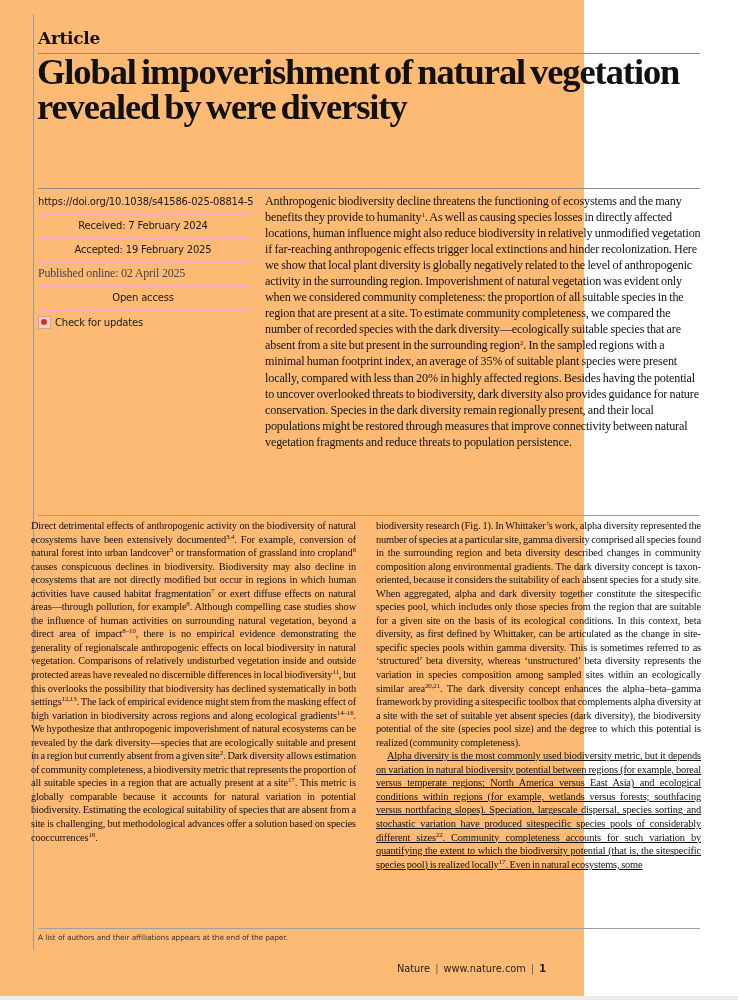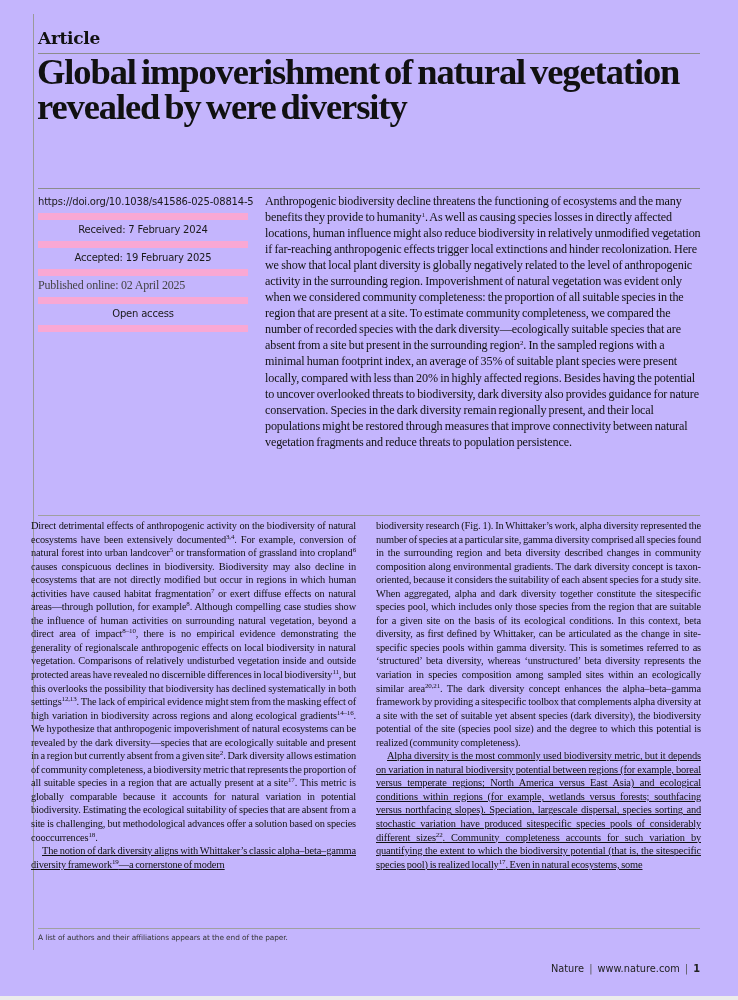--- a/index.html
+++ b/index.html
@@ -1,27 +1,27 @@
 <!DOCTYPE html>
 <html><head>
 <meta charset="utf-8">
 <style>
   html, body { margin: 0; padding: 0; background: #ffffff; }
   body { width: 738px; height: 1000px; position: relative; overflow: hidden; color: #1a1a1a; }
-  .page { position: absolute; left: 0; top: 0; width: 738px; height: 1000px; background: #c4b5fd; }
+  .page { position: absolute; left: 0; top: 0; width: 584px; height: 1000px; background: #fdba74; }
   .left-rule { position: absolute; left: 33px; top: 14px; width: 1px; height: 936px; background: #9a9a9a; }
   .bottom-strip { position: absolute; left: 0; top: 996px; width: 738px; height: 4px; background: #ececec; }
 
   .kicker { position: absolute; left: 38px; top: 28px; font-family: "DejaVu Serif", serif; font-weight: bold; font-size: 17px; letter-spacing: -0.3px; color: #111; }
   .rule-top { position: absolute; left: 38px; top: 53px; width: 662px; height: 1px; background: #8c8c8c; }
   .title { position: absolute; left: 37px; top: 54px; width: 660px; margin: 0; font-family: "Liberation Serif", serif; font-weight: bold; font-size: 36.5px; line-height: 35px; letter-spacing: -1.1px; word-spacing: -3px; color: #111; }
 
   .rule-meta { position: absolute; left: 38px; top: 188px; width: 662px; height: 1px; background: #8c8c8c; }
   .meta { position: absolute; left: 38px; top: 192px; width: 210px; font-family: "DejaVu Sans", sans-serif; font-size: 10px; color: #1a1a1a; }
-  .meta-row { height: 21px; line-height: 19px; border-bottom: 7px solid #f9a8d4; white-space: nowrap; letter-spacing: -0.2px; }
+  .meta-row { height: 21px; line-height: 19px; border-bottom: 3px solid #f9a8d4; white-space: nowrap; letter-spacing: -0.2px; }
   .meta-row.bold { font-weight: normal; text-align: center; }
   .meta-row.serif { font-family: "Liberation Serif", serif; font-size: 12px; color: #444; }
   .meta-row.last { border-bottom: none; display: flex; align-items: center; }
   .updates-icon { display: inline-block; width: 11px; height: 11px; margin-right: 4px; background: #f1d1c8; border: 1px solid #c9a59a; position: relative; }
   .updates-icon::after { content: ""; position: absolute; left: 2px; top: 2px; width: 6px; height: 6px; border-radius: 50%; background: #d1312b; }
 
   .abstract { position: absolute; left: 265px; top: 193px; width: 438px; margin: 0; font-family: "Liberation Serif", serif; font-size: 12.15px; line-height: 16.05px; letter-spacing: -0.15px; word-spacing: -0.6px; color: #111; }
   sup { font-size: 7px; line-height: 0; vertical-align: 4px; }
 
   .rule-body { position: absolute; left: 38px; top: 515px; width: 662px; height: 1px; background: #a0a0a0; }
@@ -47,28 +47,31 @@
   <div class="rule-top"></div>
   <h1 class="title">Global impoverishment of natural vegetation revealed by were diversity</h1>
 
   <div class="rule-meta"></div>
   <div class="meta">
     <div class="meta-row">https://doi.org/10.1038/s41586-025-08814-5</div>
     <div class="meta-row bold">Received: 7 February 2024</div>
     <div class="meta-row bold">Accepted: 19 February 2025</div>
     <div class="meta-row serif">Published online: 02 April 2025</div>
     <div class="meta-row bold">Open access</div>
+    <div class="meta-row bold last">
+      <span class="updates-icon"></span>
+      <span>Check for updates</span>
+    </div>
   </div>
 
   <p class="abstract">Anthropogenic biodiversity decline threatens the functioning of ecosystems and the many benefits they provide to humanity<sup>1</sup>. As well as causing species losses in directly affected locations, human influence might also reduce biodiversity in relatively unmodified vegetation if far-reaching anthropogenic effects trigger local extinctions and hinder recolonization. Here we show that local plant diversity is globally negatively related to the level of anthropogenic activity in the surrounding region. Impoverishment of natural vegetation was evident only when we considered community completeness: the proportion of all suitable species in the region that are present at a site. To estimate community completeness, we compared the number of recorded species with the dark diversity—ecologically suitable species that are absent from a site but present in the surrounding region<sup>2</sup>. In the sampled regions with a minimal human footprint index, an average of 35% of suitable plant species were present locally, compared with less than 20% in highly affected regions. Besides having the potential to uncover overlooked threats to biodiversity, dark diversity also provides guidance for nature conservation. Species in the dark diversity remain regionally present, and their local populations might be restored through measures that improve connectivity between natural vegetation fragments and reduce threats to population persistence.</p>
 
   <div class="rule-body"></div>
   <div class="col left">
       <p>Direct detrimental effects of anthropogenic activity on the biodiver­sity of natural ecosystems have been extensively documented<sup>3,4</sup>. For example, conversion of natural forest into urban landcover<sup>5</sup> or trans­formation of grassland into cropland<sup>6</sup> causes conspicuous declines in biodiversity. Biodiversity may also decline in ecosystems that are not directly modified but occur in regions in which human activities have caused habitat fragmentation<sup>7</sup> or exert diffuse effects on natural areas—through pollution, for example<sup>8</sup>. Although compelling case studies show the influence of human activities on surrounding natural vegetation, beyond a direct area of impact<sup>8–10</sup>, there is no empirical evidence demonstrating the generality of regional­scale anthropogenic effects on local biodiversity in natural vegetation. Comparisons of relatively undisturbed vegetation inside and outside protected areas have revealed no discernible differences in local biodiversity<sup>11</sup>, but this overlooks the possibility that biodiversity has declined systematically in both settings<sup>12,13</sup>. The lack of empirical evidence might stem from the masking effect of high variation in biodiversity across regions and along ecological gradients<sup>14–16</sup>. We hypothesize that anthropogenic impoverishment of natural ecosystems can be revealed by the dark diversity—species that are ecologically suitable and present in a region but currently absent from a given site<sup>2</sup>. Dark diversity allows estimation of community completeness, a biodiversity metric that represents the proportion of all suitable species in a region that are actually present at a site<sup>17</sup>. This metric is globally comparable because it accounts for natural variation in potential biodiversity. Estimating the ecological suitability of species that are absent from a site is challenging, but methodological advances offer a solution based on species co­occurrences<sup>18</sup>.</p>
-      <p class="indent">The notion of dark diversity aligns with Whittaker’s classic alpha–beta–gamma diversity framework<sup>19</sup>—a cornerstone of modern</p>
     </div>
   <div class="col right">
       <p>biodiversity research (Fig. 1). In Whittaker’s work, alpha diversity represented the number of species at a particular site, gamma diver­sity comprised all species found in the surrounding region and beta diversity described changes in community composition along envi­ronmental gradients. The dark diversity concept is taxon­oriented, because it considers the suitability of each absent species for a study site. When aggregated, alpha and dark diversity together constitute the site­specific species pool, which includes only those species from the region that are suitable for a given site on the basis of its ecological con­ditions. In this context, beta diversity, as first defined by Whittaker, can be articulated as the change in site­specific species pools within gamma diversity. This is sometimes referred to as ‘structured’ beta diversity, whereas ‘unstructured’ beta diversity represents the variation in spe­cies composition among sampled sites within an ecologically similar area<sup>20,21</sup>. The dark diversity concept enhances the alpha–beta–gamma framework by providing a site­specific toolbox that complements alpha diversity at a site with the set of suitable yet absent species (dark diver­sity), the biodiversity potential of the site (species pool size) and the degree to which this potential is realized (community completeness).</p>
       <p class="indent">Alpha diversity is the most commonly used biodiversity metric, but it depends on variation in natural biodiversity potential between regions (for example, boreal versus temperate regions; North America versus East Asia) and ecological conditions within regions (for example, wet­lands versus forests; south­facing versus north­facing slopes). Specia­tion, large­scale dispersal, species sorting and stochastic variation have produced site­specific species pools of considerably different sizes<sup>22</sup>. Community completeness accounts for such variation by quantifying the extent to which the biodiversity potential (that is, the site­specific species pool) is realized locally<sup>17</sup>. Even in natural ecosystems, some</p>
     </div>
 
   <div class="rule-foot"></div>
   <div class="footnote">A list of authors and their affiliations appears at the end of the paper.</div>
 
   <div class="folio">

